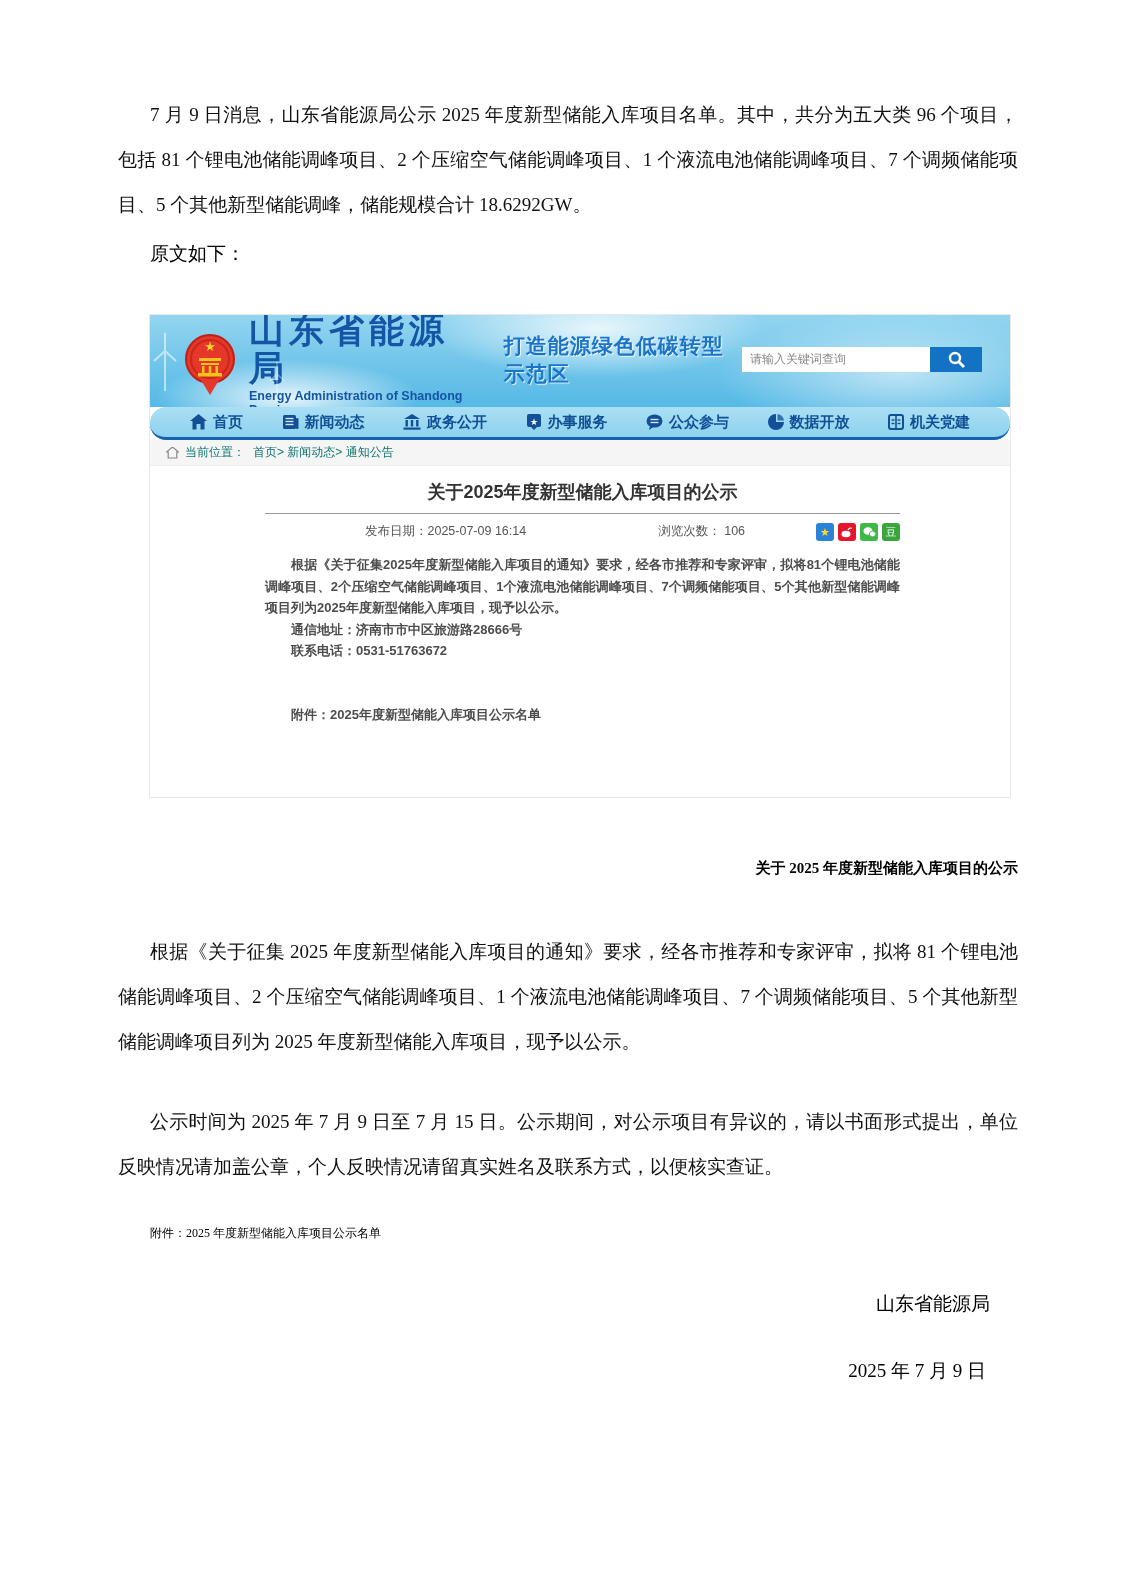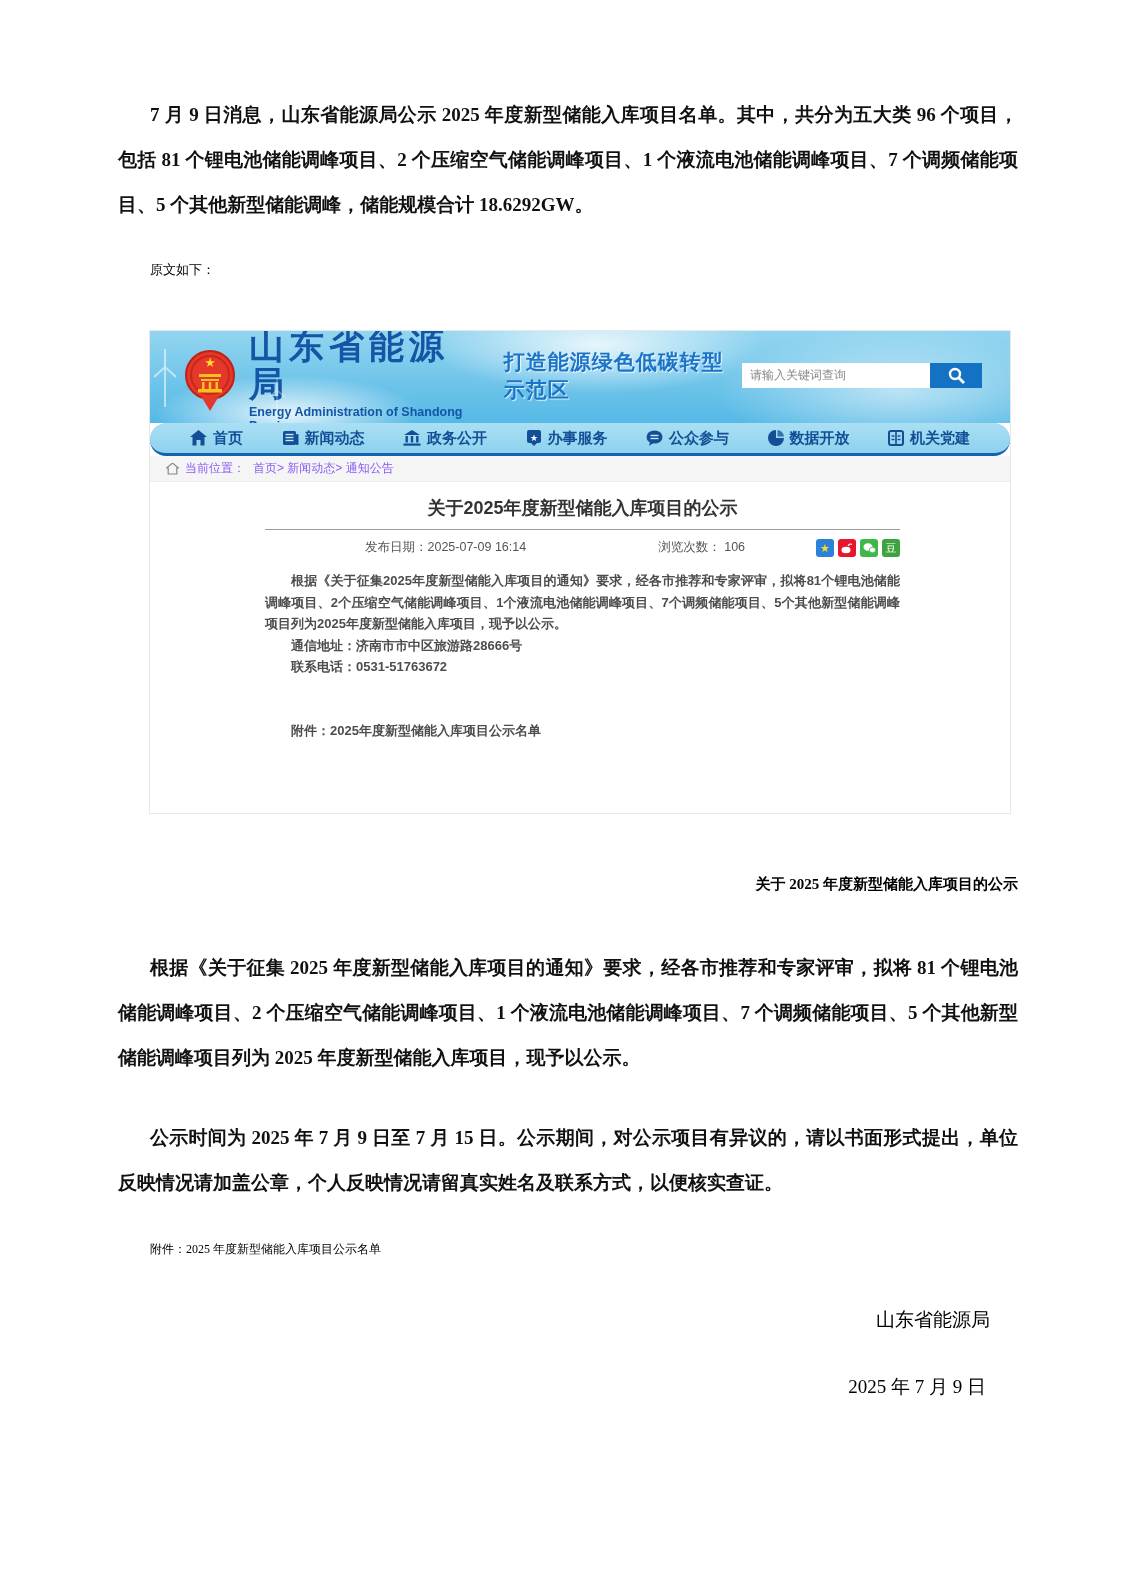--- a/index.html
+++ b/index.html
@@ -2,22 +2,22 @@
 <html><head>
 <meta charset="utf-8">
 <style>
   * { margin:0; padding:0; box-sizing:border-box; }
   html,body { background:#ffffff; }
   body { font-family:"Liberation Serif","DejaVu Serif",serif; color:#000; }
   .page { position:relative; width:1122px; height:1587px; margin:0 auto; background:#fff; overflow:hidden; }
   .doc { padding:92px 104px 0 118px; }
 
   
-  .doc-para { font-size:19px; line-height:45px; text-align:justify; text-indent:32px; color:#111;font-weight:bold; }
-  .src-line { margin-top:28px; font-size:13px; line-height:30px; text-indent:32px; }
+  .doc-para { font-size:19px; line-height:45px; text-align:justify; text-indent:32px; color:#111; }
+  .src-line { margin-top:12px; font-size:19px; line-height:30px; text-indent:32px; }
   .doc-heading { margin-top:56px; text-align:right; font-size:15px; font-weight:bold; line-height:30px; }
   .main-p1 { margin-top:46px; }
   .main-p2 { margin-top:35px; }
   .attach-line { margin-top:22px; font-size:12px; line-height:45px; text-indent:32px; }
   .sig-line { margin-top:25px; font-size:19px; line-height:45px; text-align:right; padding-right:28px; }
   .date-line { margin-top:22px; font-size:19px; line-height:45px; text-align:right; padding-right:32px; }
 
   
   .shot { position:relative; margin-top:46px; margin-left:32px; width:860px; height:482px;
           font-family:"Liberation Sans","DejaVu Sans",sans-serif; box-shadow:0 0 0 1px #e8e8e8; }
@@ -42,21 +42,21 @@
                   padding:0 8px; outline:none; font-family:inherit; }
   .search-input::placeholder { color:#888; }
   .search-btn { width:52px; height:25px; background:#1472c4; border:none; display:flex;
                 align-items:center; justify-content:center; cursor:pointer; }
   .nav-row { height:33px; background:linear-gradient(180deg,#aadff4 0%,#8ed2ee 100%);
              border-bottom:3px solid #1762ae; display:flex; align-items:center;
              justify-content:space-between; padding:0 40px;border-radius:16px; }
   .nav-item { display:flex; align-items:center; gap:6px; font-size:15px; font-weight:bold;
               color:#134f96; cursor:pointer; white-space:nowrap; }
   .crumb-row { height:26px; background:#f5f5f5; display:flex; align-items:center;
-               padding-left:16px; font-size:12px; color:#8b5cf6; border-bottom:1px solid #eee; }
+               padding-left:16px; font-size:12px; color:#0f766e; border-bottom:1px solid #eee; }
   .crumb-row .lbl { margin-left:6px; }
   .crumb-path { margin-left:8px; cursor:pointer; }
 
   .article { background:#fff; padding:14px 110px 0 115px; height:328px; color:#4d4d4d; }
   .a-title { text-align:center; font-size:18px; font-weight:bold; color:#333; line-height:24px; }
   .a-hr { border:none; border-top:1px solid #9a9a9a; margin-top:9px; }
   .a-meta { display:flex; align-items:flex-start; margin-top:9px; font-size:12.5px; color:#555; }
   .a-meta .m-date { margin-left:100px; }
   .a-meta .m-views { margin-left:132px; }
   .share { margin-left:auto; display:flex; gap:4px; }

